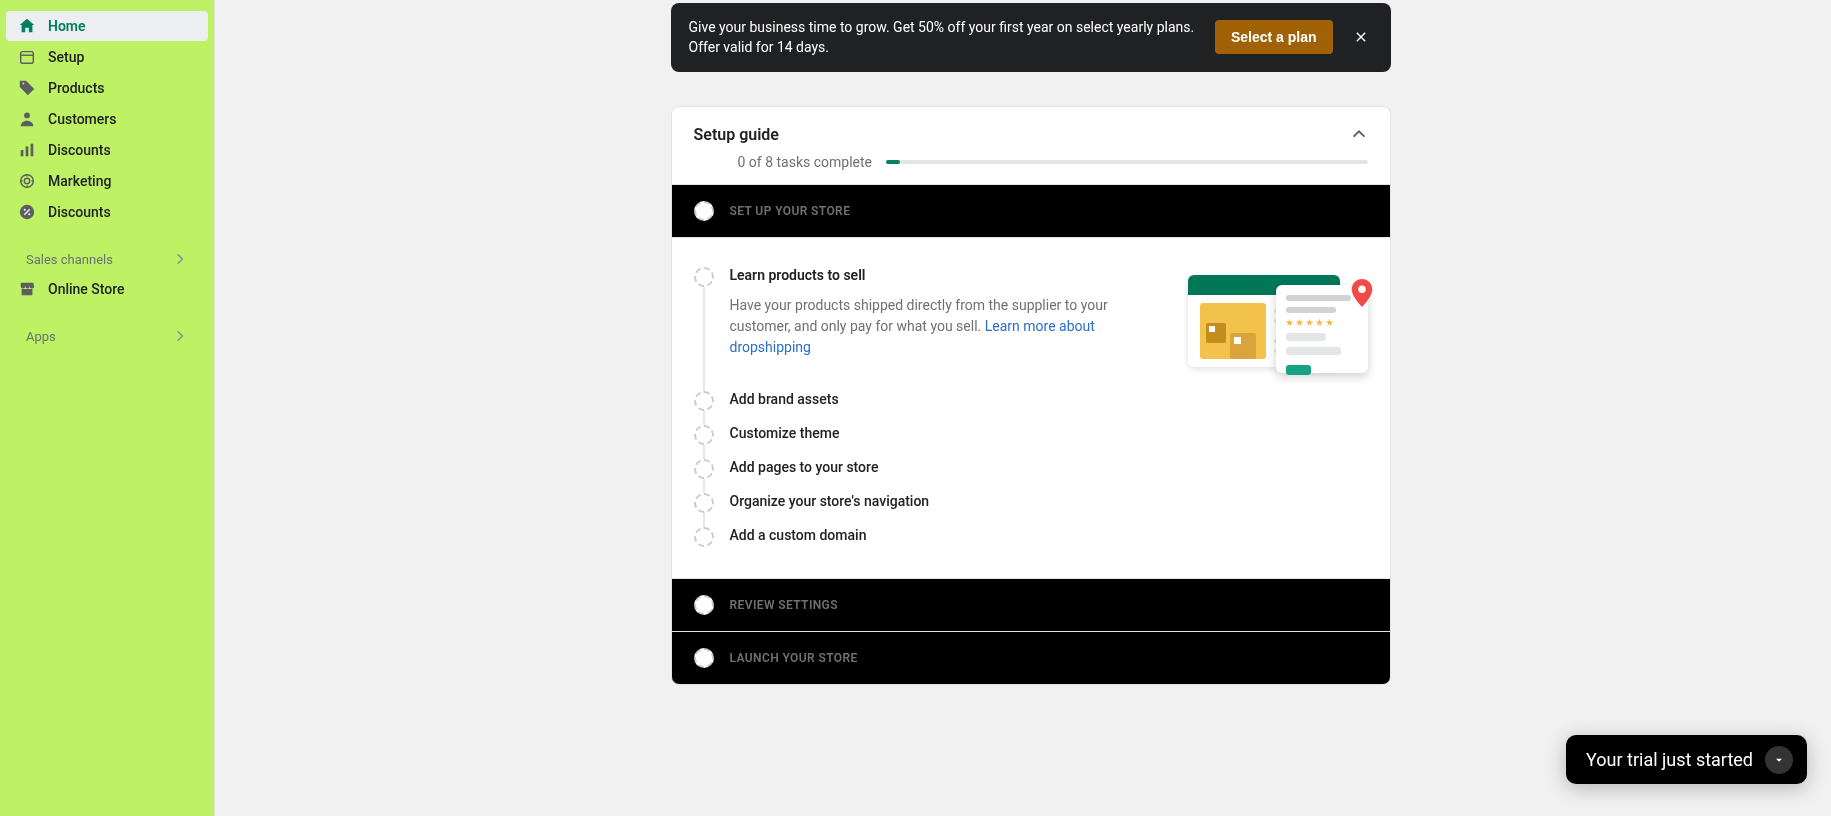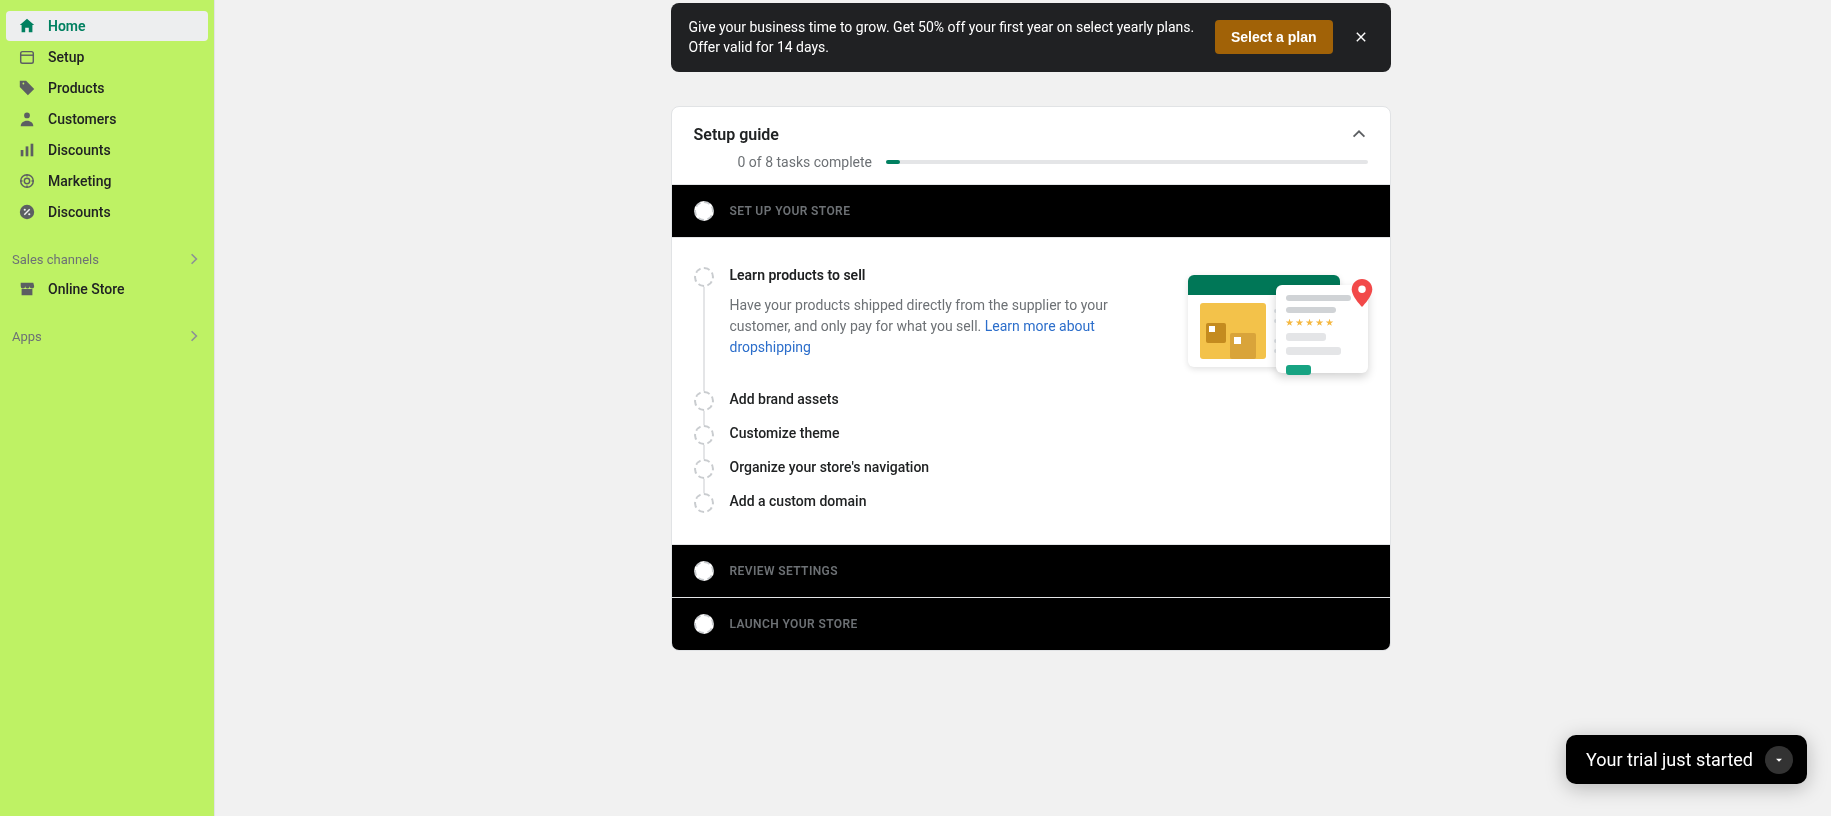--- a/index.html
+++ b/index.html
@@ -43,21 +43,21 @@
   .nav-item.active .nav-icon { color: #008060; }
   .nav-icon {
     width: 18px; height: 18px;
     color: #5c5f62;
     flex-shrink: 0;
   }
   .section-header {
     display: flex;
     align-items: center;
     justify-content: space-between;
-    padding: 6px 12px;
+    padding: 6px 26px;
     margin-top: 18px;
     color: #6d7175;
     font-size: 13px;
     cursor: pointer;
   }
   .section-header .chev { color:#8c9196; width:16px; height:16px; }
 
   
   .main {
     position: absolute;
@@ -397,20 +397,24 @@
         <div class="task-item">
           <div class="task-circle"></div>
           <div class="task-title">Add brand assets</div>
         </div>
         <div class="task-item">
           <div class="task-circle"></div>
           <div class="task-title">Customize theme</div>
         </div>
         <div class="task-item">
           <div class="task-circle"></div>
+          <div class="task-title">Add pages to your store</div>
+        </div>
+        <div class="task-item">
+          <div class="task-circle"></div>
           <div class="task-title">Organize your store's navigation</div>
         </div>
         <div class="task-item">
           <div class="task-circle"></div>
           <div class="task-title">Add a custom domain</div>
         </div>
       </div>
 
       <div class="section-row">
         <div class="task-circle"></div>

